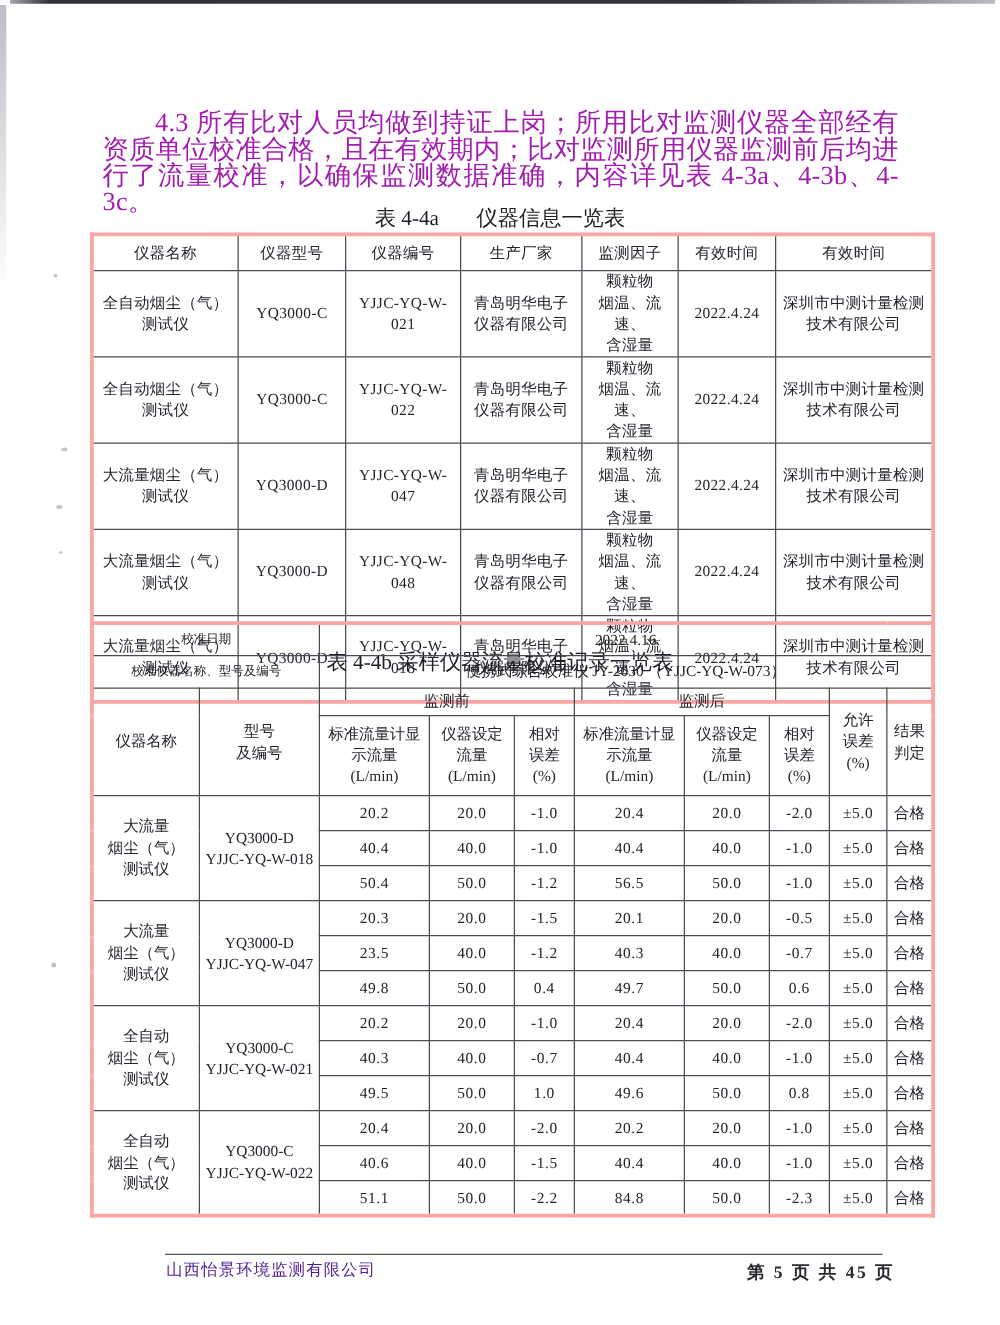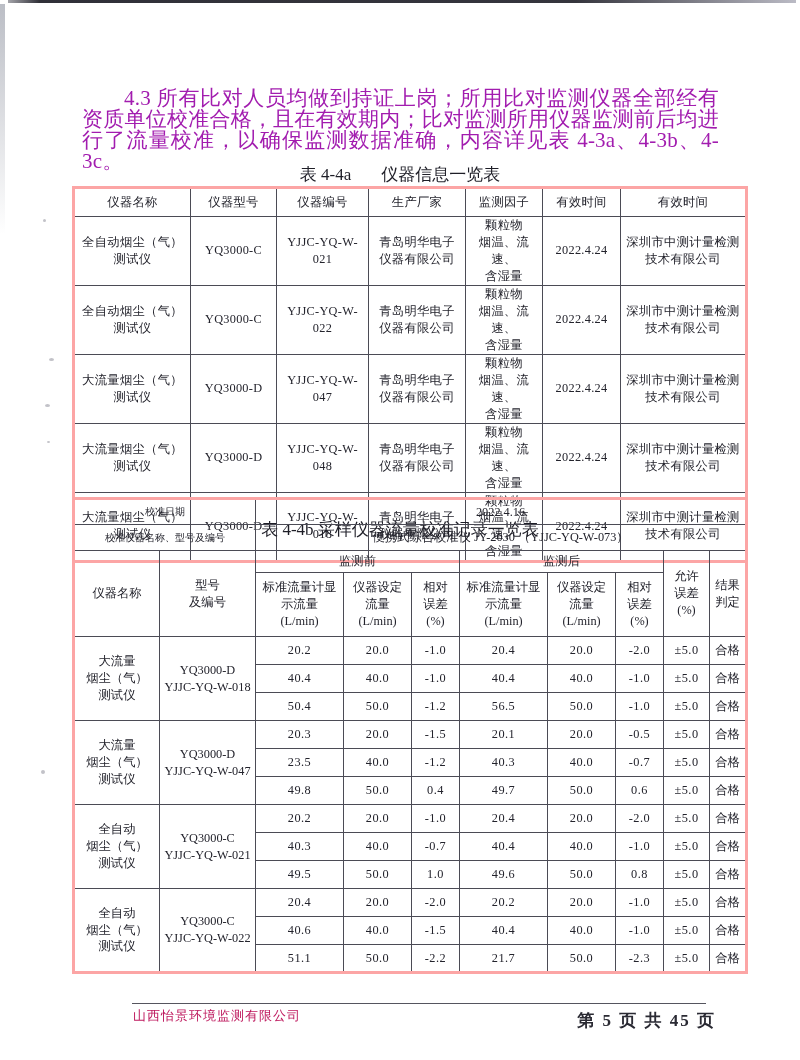--- a/index.html
+++ b/index.html
@@ -41,22 +41,22 @@
   #table-b tr.meta{height:26px;}
   #table-b tr.hd1{height:22px;}
   #table-b tr.hd2{height:64px;}
   #table-b tr.dr{height:28px;margin-left:34px;}
   #table-b td.lblcell{font-size:10px;}
   #table-b td .ln{display:block;}
   .num{letter-spacing:.5px;}
 
   .footer-line{position:absolute;left:132px;top:1003px;width:574px;height:1px;
     background:#55555e;}
-  #footer-company{position:absolute;left:133px;top:1007px;font-size:13px;color:#be185d;letter-spacing:1px;}
-  #footer-page{position:absolute;right:84px;top:1009px;font-size:17px;color:#2a2a33;letter-spacing:2px;font-weight:bold;}
+  #footer-company{position:absolute;left:133px;top:1007px;font-size:13px;color:#4c1d95;letter-spacing:1px;}
+  #footer-page{position:absolute;right:84px;top:1009px;font-size:14px;color:#2a2a33;letter-spacing:2px;font-weight:bold;}
 </style>
 </head>
 <body>
 
 <div id="top-edge" class="artifact"></div>
 <div id="left-edge" class="artifact"></div>
 <div class="speck" style="left:49px;top:358px;width:5px;height:3px;"></div>
 <div class="speck" style="left:45px;top:404px;width:5px;height:3px;"></div>
 <div class="speck" style="left:43px;top:219px;width:3px;height:3px;"></div>
 <div class="speck" style="left:41px;top:770px;width:4px;height:4px;"></div>
@@ -422,21 +422,21 @@
     <td class="num">40.4</td>
     <td class="num">40.0</td>
     <td class="num">-1.0</td>
     <td class="num">±5.0</td>
     <td>合格</td>
   </tr>
   <tr class="dr">
     <td class="num">51.1</td>
     <td class="num">50.0</td>
     <td class="num">-2.2</td>
-    <td class="num">21.7</td>
+    <td class="num">84.8</td>
     <td class="num">50.0</td>
     <td class="num">-2.3</td>
     <td class="num">±5.0</td>
     <td>合格</td>
   </tr>
 </tbody>
   </table>
 
 <div class="footer-line"></div>
 <div id="footer-company">山西怡景环境监测有限公司</div>

